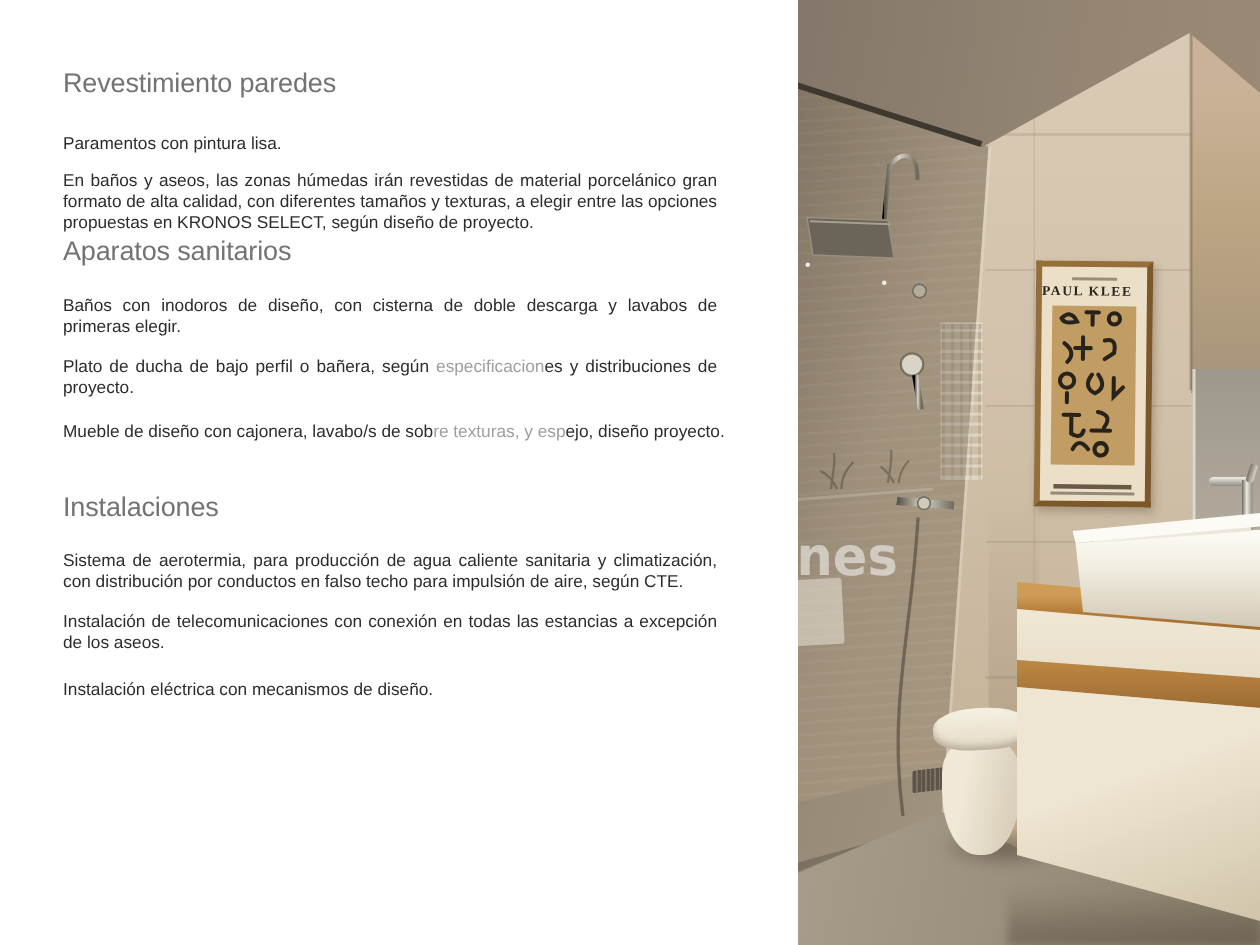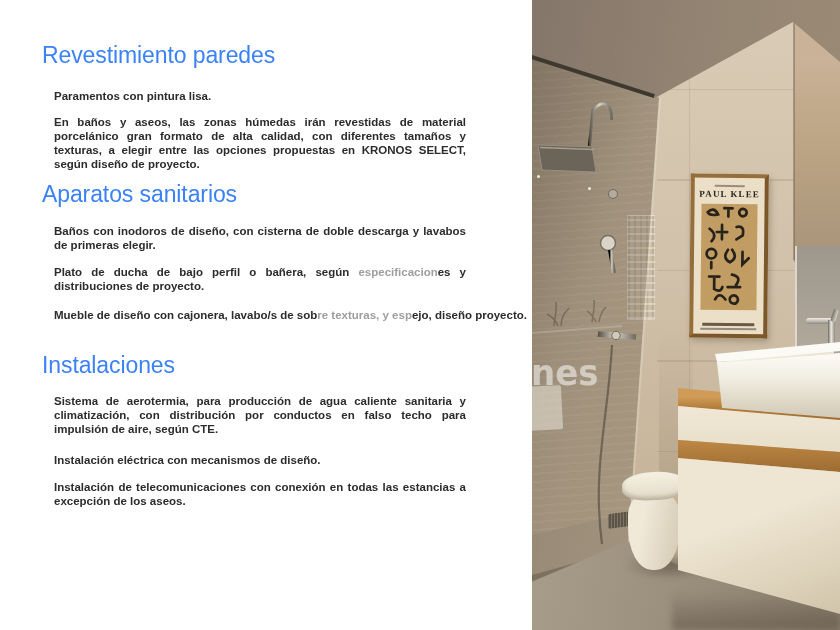--- a/index.html
+++ b/index.html
@@ -1,21 +1,21 @@
 <!DOCTYPE html>
 <html><head>
 <meta charset="utf-8">
 <style>
   html,body{margin:0;padding:0;background:#ffffff;}
   .page{position:relative;width:840px;height:630px;background:#ffffff;overflow:hidden;
         font-family:"Liberation Sans",sans-serif;}
   
   .doc{position:absolute;left:42px;top:0;width:436px;color:#2e2e2e;}
-  .h{margin:0;font-size:23px;line-height:22px;font-weight:400;color:#3b82f6;letter-spacing:-0.1px;}
-  .p{margin:12px;font-size:11.5px;line-height:14px;text-align:justify;text-align-last:left;color:#2c2c2c;font-weight:bold;}
+  .h{margin:0;font-size:18px;line-height:22px;font-weight:400;color:#737373;letter-spacing:-0.1px;}
+  .p{margin:0;font-size:11.5px;line-height:14px;text-align:justify;text-align-last:left;color:#2c2c2c;}
   .p.oneline{white-space:nowrap;text-align:left;}
   .wm{color:#9e9e9e;}
   .mt-h0{margin-top:44px}.mt-p0{margin-top:23px}.mt-p1{margin-top:11px}
   .mt-h1{}.mt-s1p0{margin-top:19px}.mt-s1p1{margin-top:13px}
   .mt-s1p2{margin-top:14px}.mt-s1p3{margin-top:15px}
   .mt-h2{margin-top:32px}.mt-s2p0{margin-top:18px}.mt-s2p1{margin-top:13px}.mt-s2p2{margin-top:17px}
   
   .photo{position:absolute;left:532px;top:0;width:308px;height:630px;overflow:hidden;background:#cdbda6;}
   .photo *{position:absolute;}
   .wall{left:0;top:0;width:308px;height:630px;
@@ -98,21 +98,21 @@
          background:linear-gradient(180deg,#fbf9f2 0 18%,#f1ede1 45%,#dcd5c4 80%,#cfc7b4);
          clip-path:polygon(2px 18px,100% 9px,100% 74px,7px 64px);}
   .sink-inner{left:192px;top:346px;width:110px;height:16px;background:linear-gradient(180deg,#e2dccb,#f2efe4);
          clip-path:polygon(0 10px,100% 0,100% 8px,6px 16px);}
   .sink-rim{left:181px;top:340px;width:127px;height:26px;background:#fbfaf4;
          clip-path:polygon(2px 14px,100% 2px,100% 11px,4px 22px);}
   .poster{left:158px;top:174px;width:78px;height:164px;background:#ecdfc7;
          border:4px solid #946f3c;border-right-color:#7b572a;border-bottom-color:#7b572a;
          box-shadow:2px 3px 6px rgba(90,75,55,.35);transform:rotate(.6deg);box-sizing:border-box;}
   .poster-topbar{left:50%;top:7px;width:30px;height:2px;margin-left:-15px;background:#9a8c78;}
-  .poster-title{left:0;top:11px;width:100%;text-align:center;
+  .poster-title{left:0;top:11px;width:100%;text-align:left;
          font-family:"Liberation Serif",serif;font-weight:bold;font-size:9px;letter-spacing:1.1px;
          color:#2a241c;}
   .poster-art{left:50%;top:26px;width:56px;height:106px;margin-left:-28px;background:#c29d63;}
   .poster-cap1{left:50%;bottom:8px;width:52px;height:3px;margin-left:-26px;background:#6b5948;}
   .poster-cap2{left:50%;bottom:4px;width:56px;height:2.5px;margin-left:-28px;background:#97897a;}
   svg.fixtures{left:0;top:0;width:308px;height:630px;}
 </style>
 </head>
 <body>
 
@@ -123,22 +123,22 @@
     <p class="p oneline mt-p0"><span>Paramentos con pintura lisa.</span></p>
     <p class="p mt-p1"><span>En baños y aseos, las zonas húmedas irán revestidas de material porcelánico gran formato de alta calidad, con diferentes tamaños y texturas, a elegir entre las opciones propuestas en KRONOS SELECT, según diseño de proyecto.</span></p>
 
     <h2 class="h mt-h1">Aparatos sanitarios</h2>
     <p class="p mt-s1p0"><span>Baños con inodoros de diseño, con cisterna de doble descarga y lavabos de primeras elegir.</span></p>
     <p class="p mt-s1p1"><span>Plato de ducha de bajo perfil o bañera, según </span><span class="wm">especificacion</span><span>es y distribuciones de proyecto.</span></p>
     <p class="p oneline mt-s1p3"><span>Mueble de diseño con cajonera, lavabo/s de sob</span><span class="wm">re texturas, y esp</span><span>ejo, diseño proyecto.</span></p>
 
     <h2 class="h mt-h2">Instalaciones</h2>
     <p class="p mt-s2p0"><span>Sistema de aerotermia, para producción de agua caliente sanitaria y climatización, con distribución por conductos en falso techo para impulsión de aire, según CTE.</span></p>
+    <p class="p mt-s2p1"><span>Instalación de telecomunicaciones con conexión en todas las estancias a excepción de los aseos.</span></p>
     <p class="p oneline mt-s2p2"><span>Instalación eléctrica con mecanismos de diseño.</span></p>
-    <p class="p mt-s2p1"><span>Instalación de telecomunicaciones con conexión en todas las estancias a excepción de los aseos.</span></p>
   </div>
 
   <div class="photo">
     <div class="wall"></div>
     <div class="seams"></div>
     <div class="vseam"></div>
     <div class="pillar"></div>
     <div class="pillar-edge"></div>
     <div class="mirror"></div>
     <div class="glass-in"></div>

